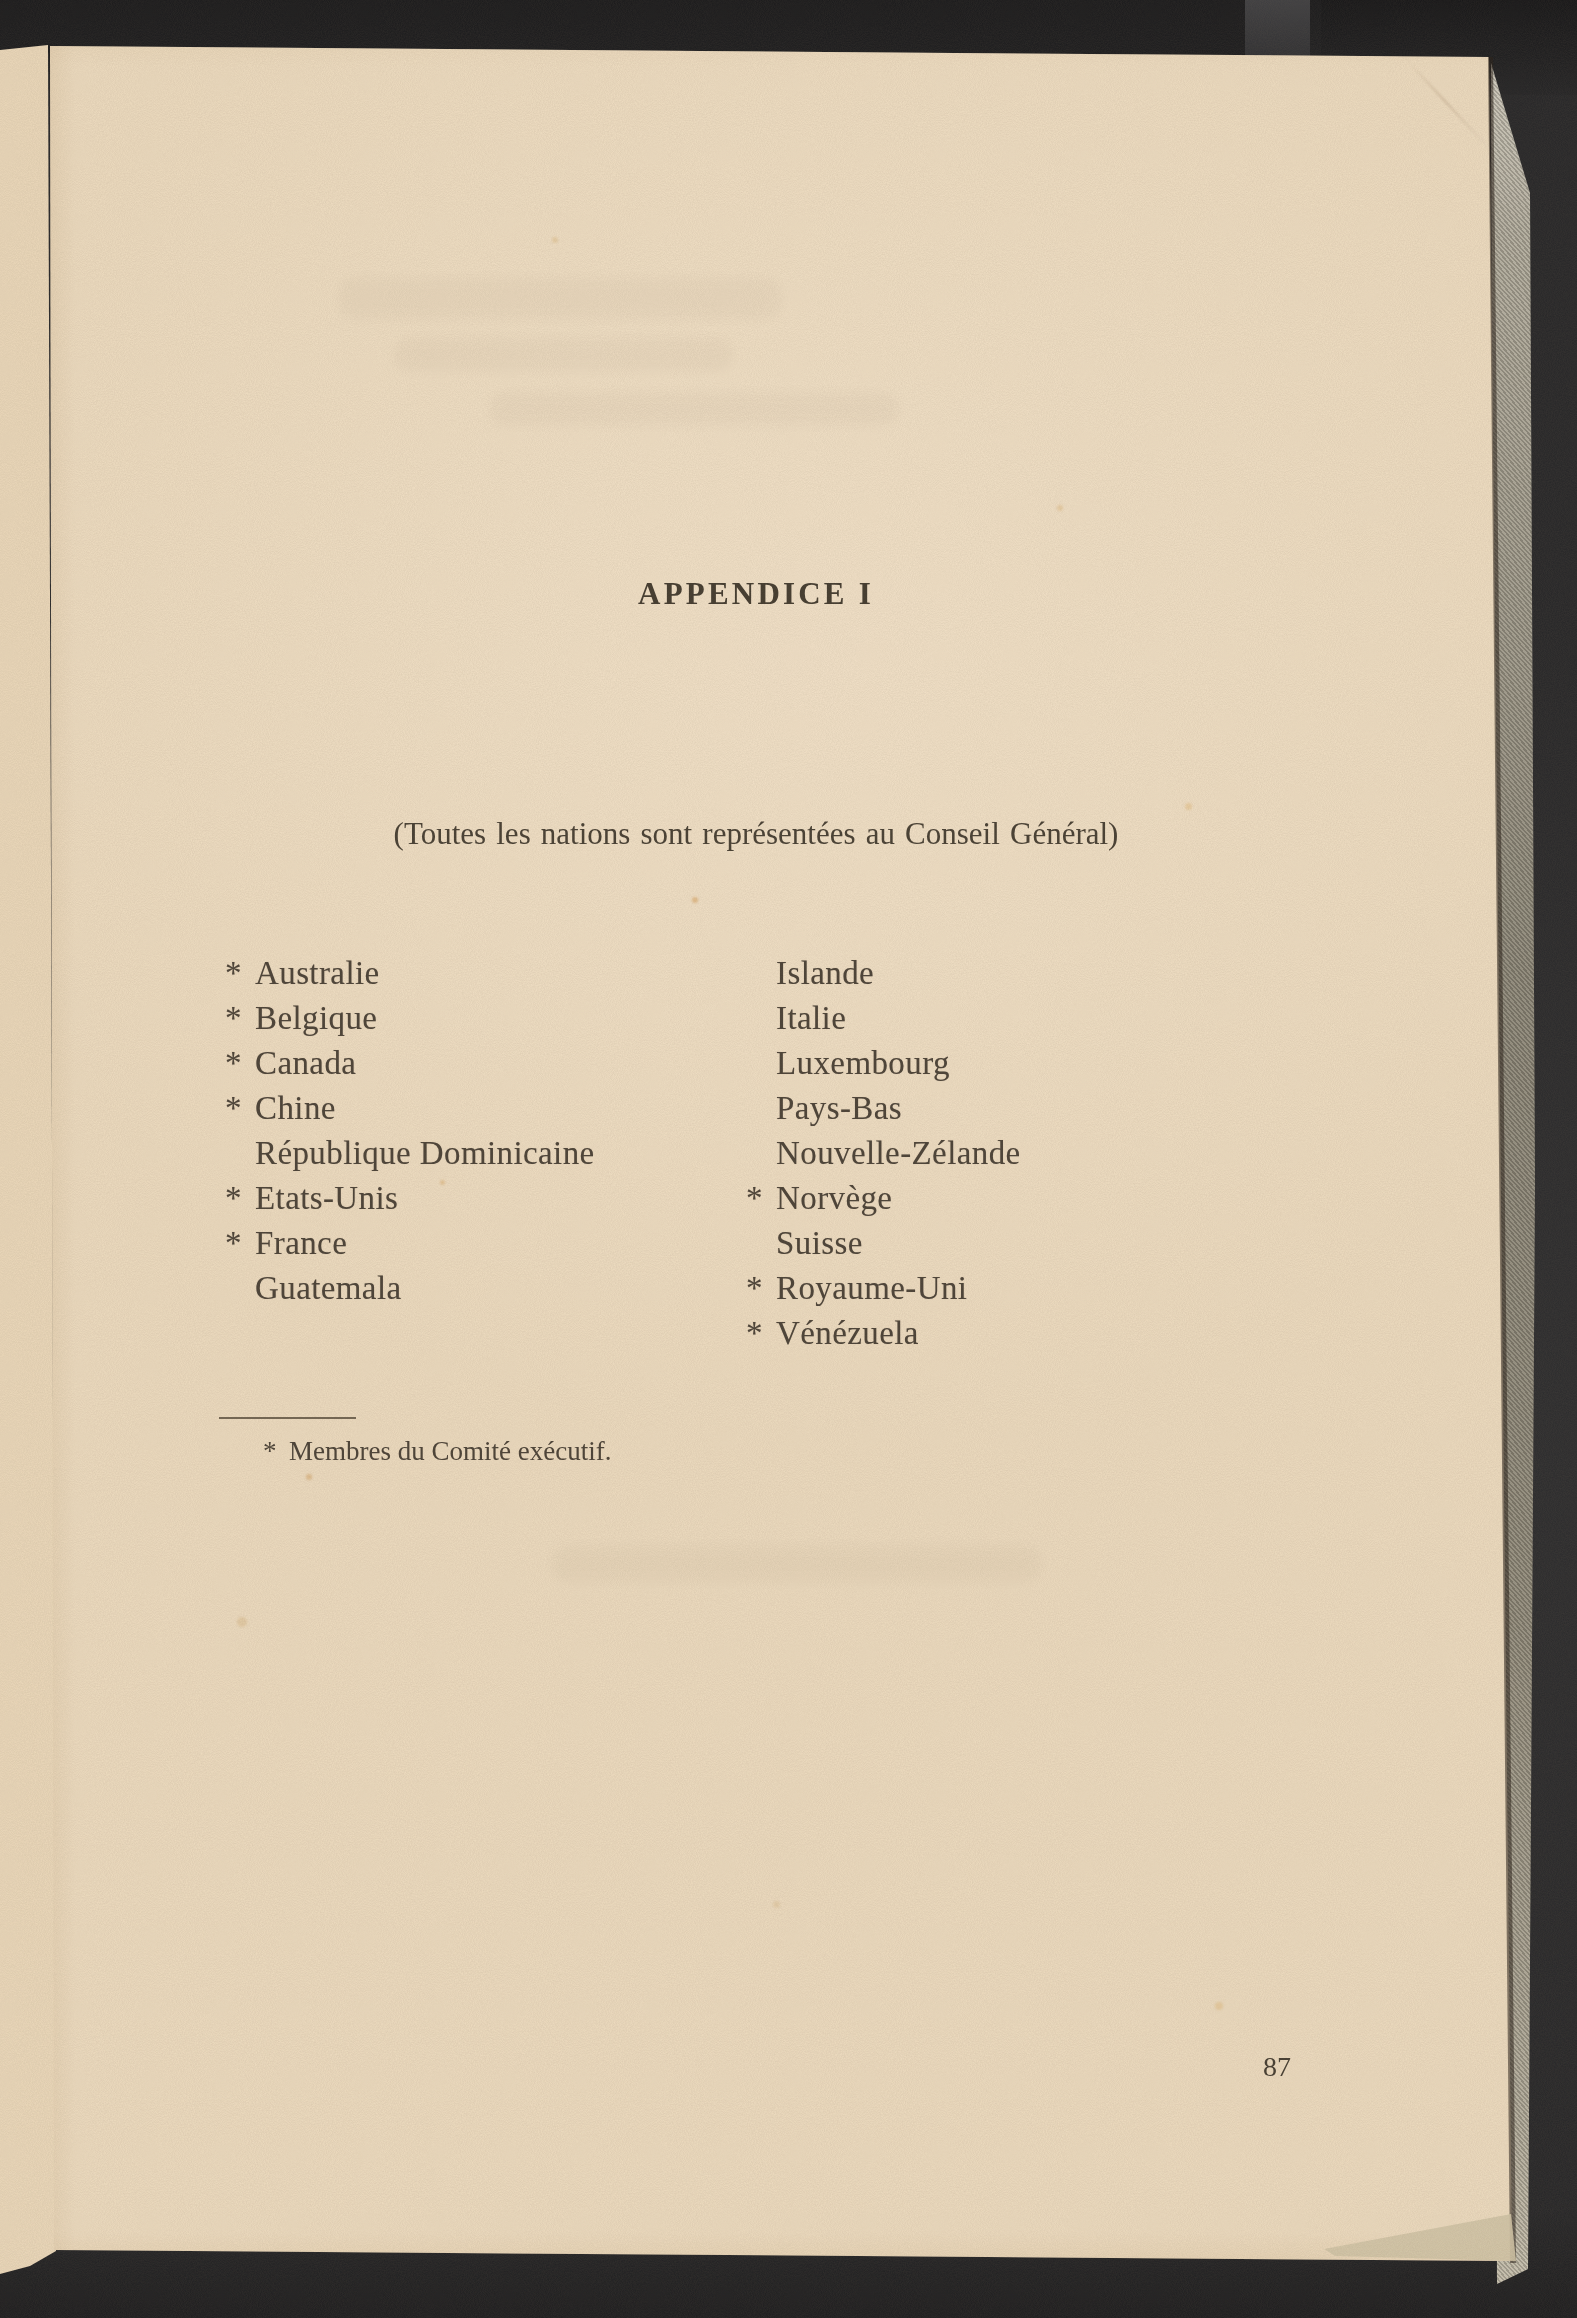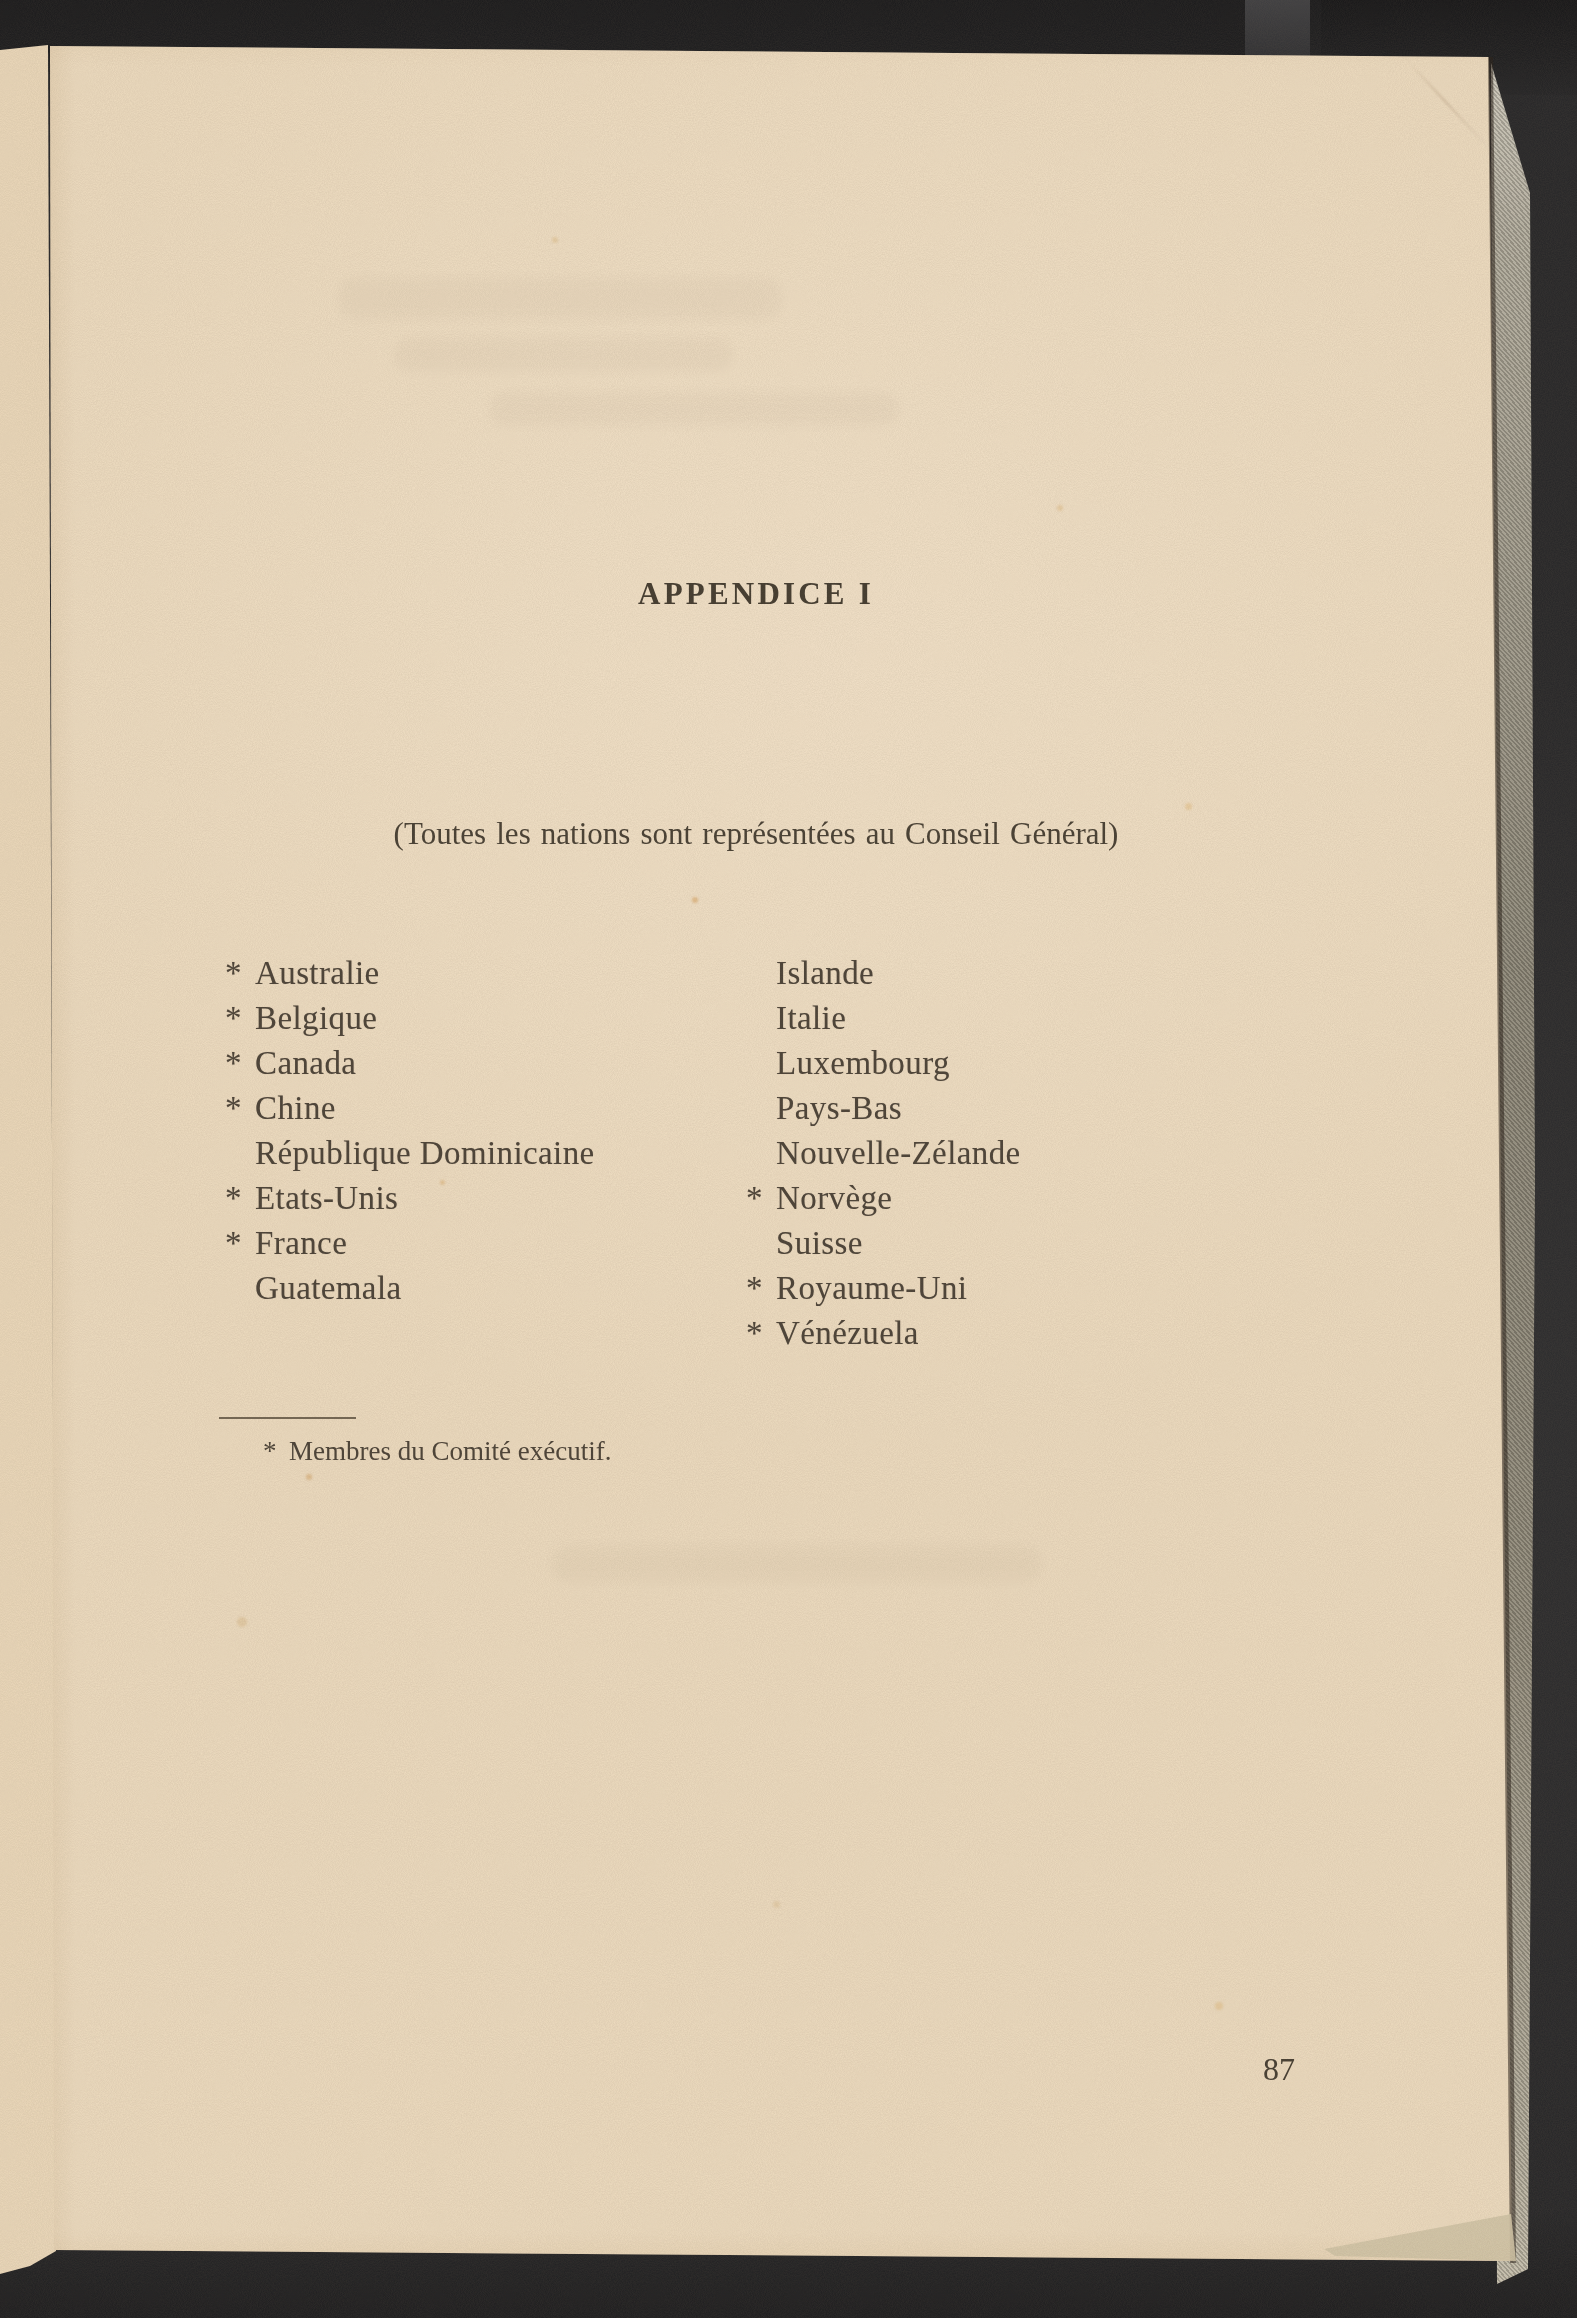--- a/index.html
+++ b/index.html
@@ -71,21 +71,21 @@
   .member-col{position:absolute;top:951px;}
   .member-col.left{left:225px;}
   .member-col.right{left:746px;}
   .row{display:flex;height:45px;line-height:45px;font-size:33px;letter-spacing:0.4px;
     color:#4a4136;text-shadow:0 0 0.8px rgba(74,65,54,.25);}
   .row .star{width:30px;font-size:33px;}
   .footnote-rule{position:absolute;left:219px;top:1417px;width:137px;height:1.6px;
     background:rgba(92,80,62,.85);}
   .footnote{position:absolute;left:263px;top:1436px;font-size:27px;color:#4a4136;
     display:flex;gap:12.6px;}
-  .page-number{position:absolute;left:1263px;top:2051px;font-size:32px;color:#453d31;}
+  .page-number{position:absolute;left:1263px;top:2051px;font-size:28px;color:#453d31;}
 
   .grain{position:absolute;inset:0;z-index:6;pointer-events:none;}
 </style>
 </head>
 <body>
 
 <div id="canvas">
 
   <div class="backdrop"></div>
   <div class="backdrop-gray-patch"></div>

